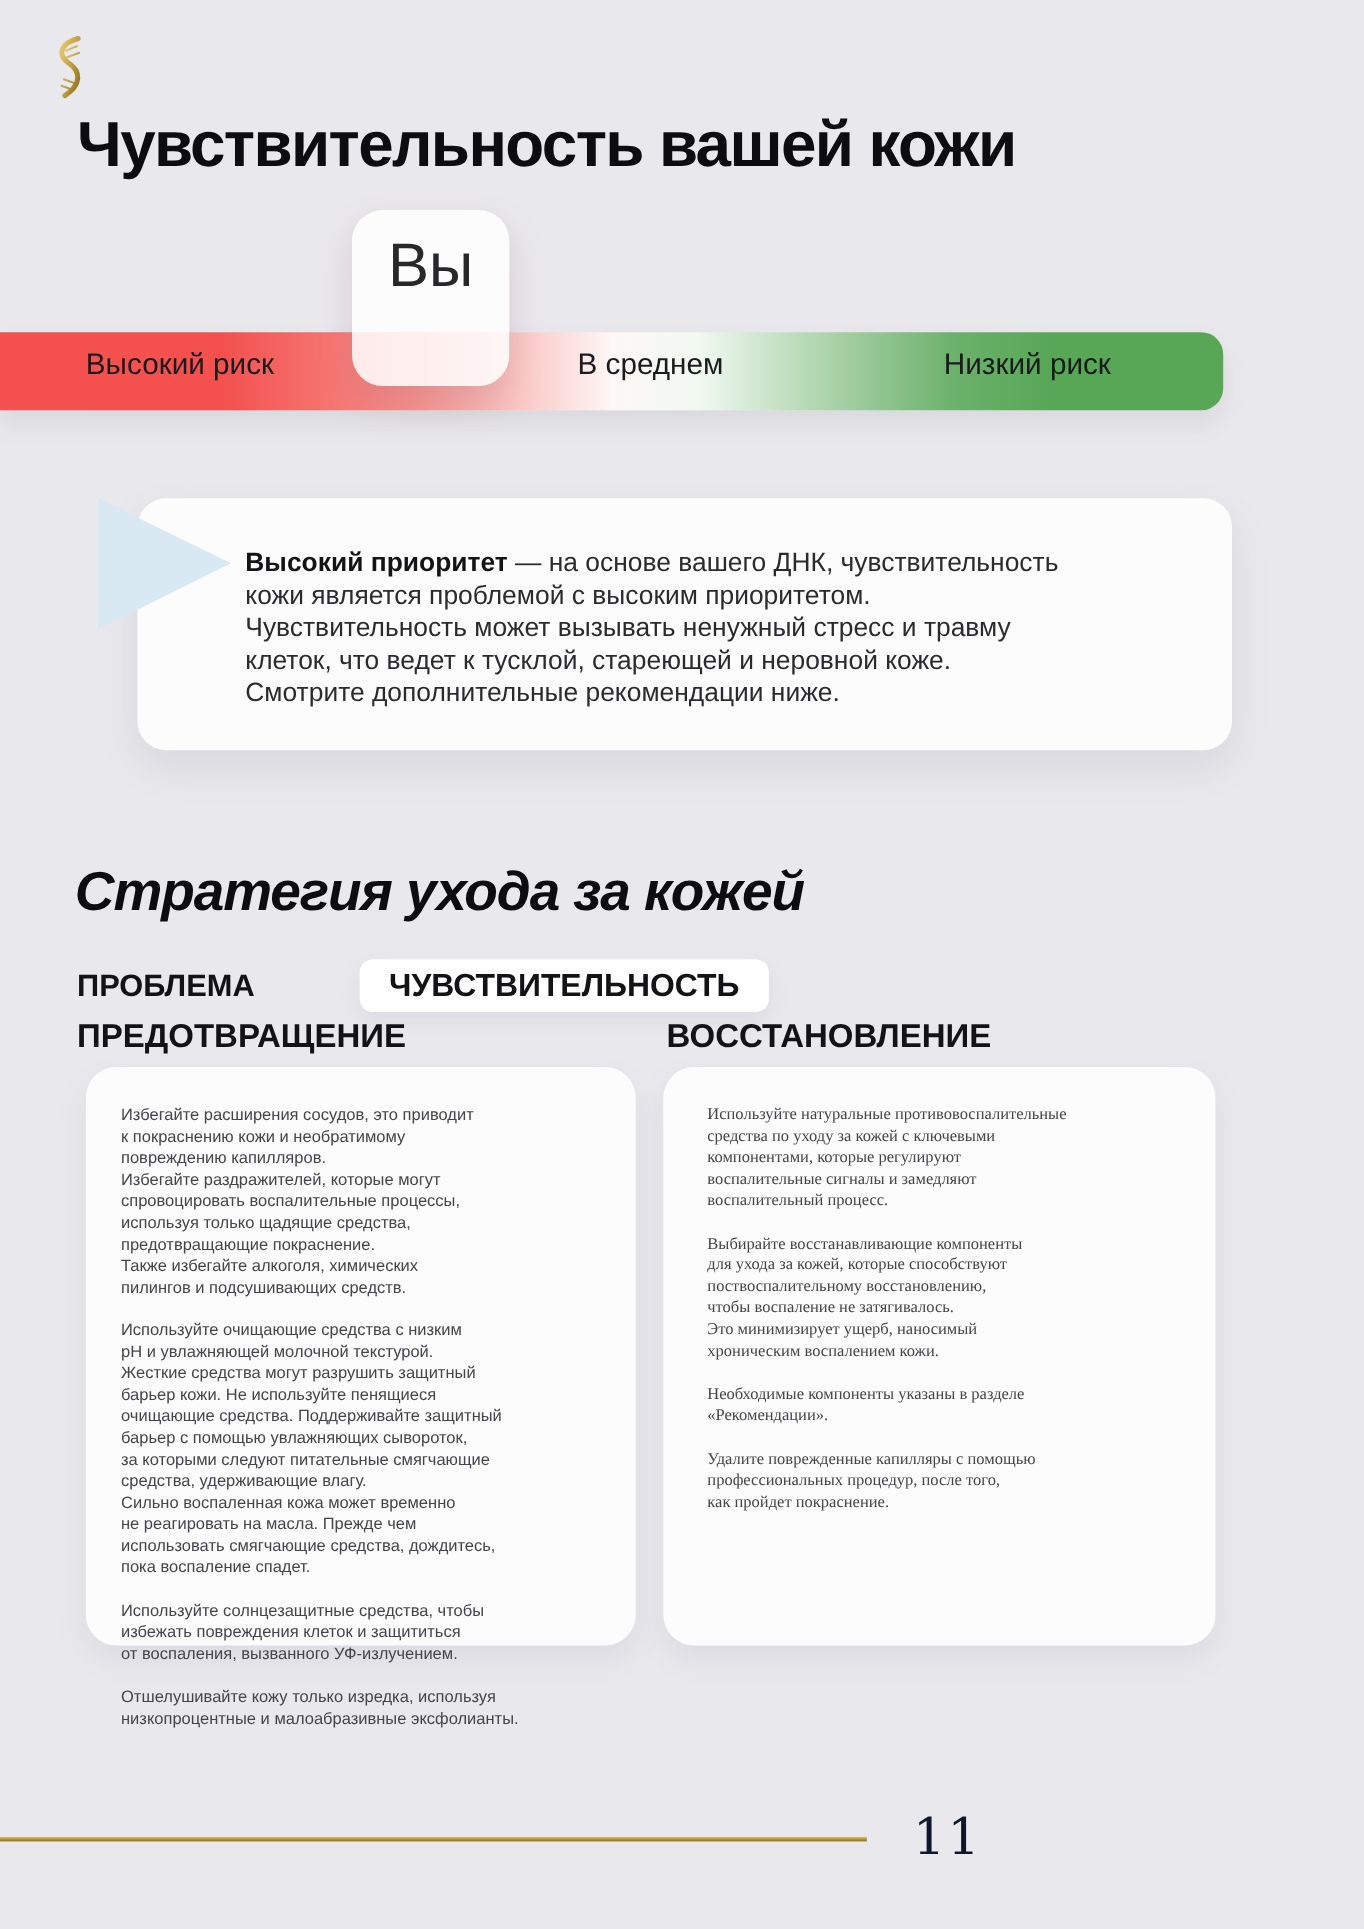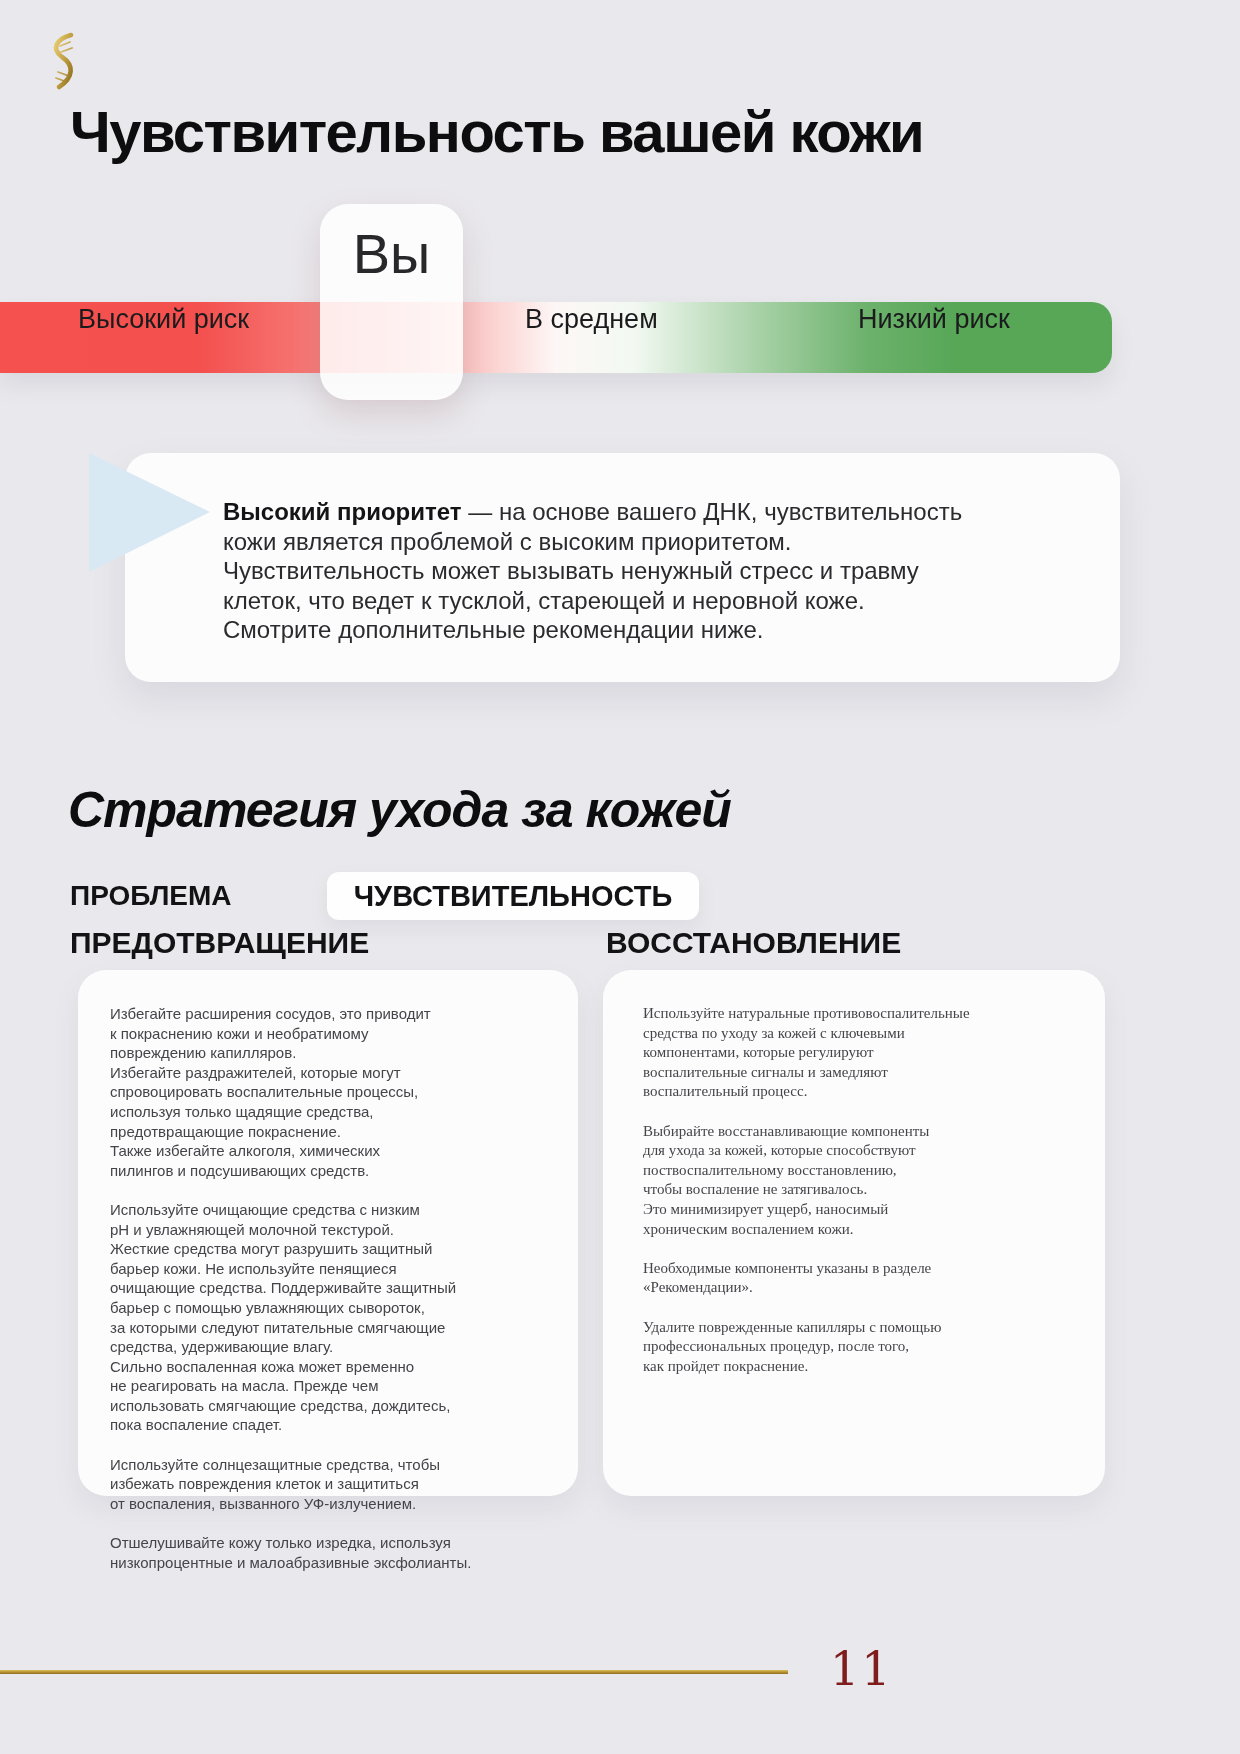--- a/index.html
+++ b/index.html
@@ -27,27 +27,27 @@
   .risk-bar{
     left:0;top:302px;width:1112px;height:71px;
     border-radius:0 20px 20px 0;
     background:linear-gradient(90deg,
       #f4514f 0%, #f3504e 18%, #f8918d 34%,
       #fdf7f6 50%, #f2f9f2 57%, #a9d2a8 68%,
       #6cb16c 78%, #57a757 86%, #57a757 100%);
     box-shadow:0 12px 22px rgba(90,90,110,0.10);
   }
   .risk-label{
-    top:304px;font-size:27px;font-weight:500;color:#1b1b1d;white-space:nowrap;
+    top:316px;font-size:27px;font-weight:500;color:#1b1b1d;white-space:nowrap;
   }
   .risk-label.high{left:78px;}
   .risk-label.medium{left:487px;margin-left:38px;}
   .risk-label.low{left:858px;}
   .you-marker{
-    left:320px;top:204px;width:143px;height:196px;
+    left:320px;top:191px;width:143px;height:160px;
     background:rgba(255,255,255,0.85);
     border-radius:28px;
     box-shadow:0 14px 30px rgba(150,110,120,0.22);
     display:flex;justify-content:center;align-items:flex-start;
     padding-top:22px;box-sizing:border-box;
   }
   .you-marker .you-text{
     font-size:56px;font-weight:400;color:#28282b;line-height:1;
   }
 
@@ -104,21 +104,21 @@
   }
 
   
   .footer-line{
     left:0;top:1670px;width:788px;height:4px;
     background:linear-gradient(180deg,#dcbf58 0%,#a9832a 70%,#8f6e1f 100%);
   }
   .page-number{
     left:830px;top:1642px;
     font-family:"DejaVu Serif", serif;
-    font-size:46px;font-weight:400;color:#7f1d1d;
+    font-size:46px;font-weight:400;color:#0f172a;
     letter-spacing:2px;
   }
 </style>
 </head>
 <body>
 
 <svg class="abs logo" viewBox="0 0 36 60" aria-hidden="true">
   <defs>
     <linearGradient id="gold" x1="0" y1="0" x2="1" y2="1">
       <stop offset="0" stop-color="#e9cd74"></stop>

